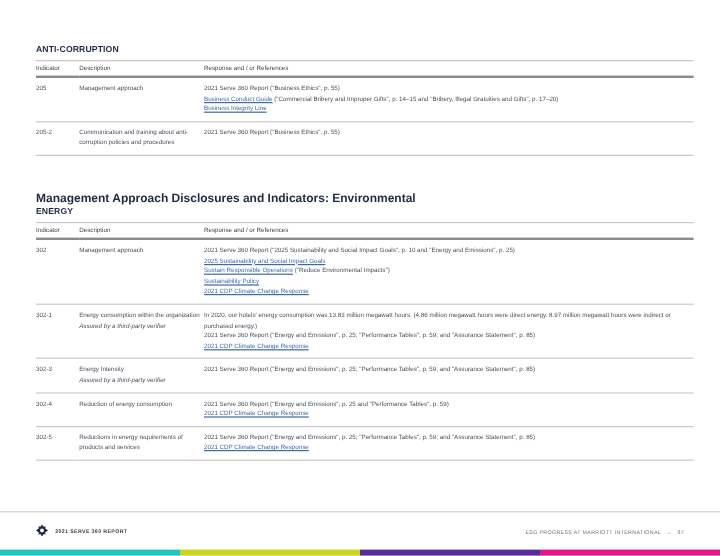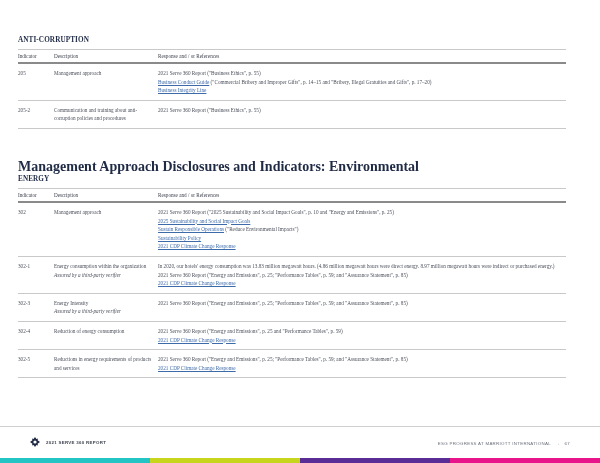--- a/index.html
+++ b/index.html
@@ -1,29 +1,29 @@
 <!DOCTYPE html>
 <html><head>
 <meta charset="utf-8">
 <style>
   html, body { margin:0; padding:0; }
   body { width:600px; height:463px; background:#ffffff; position:relative; overflow:hidden;
          font-family:"Liberation Sans", sans-serif; color:#3a3f4a; }
-  .page { position:absolute; left:18px; top:0; width:548px;font-family:Liberation Serif, serif; }
+  .page { position:absolute; left:30px; top:0; width:548px; }
   .section-label { font-size:7.2px; font-weight:bold; color:#1f2a44; letter-spacing:0.1px; }
   .tbl { width:548px; border-collapse:collapse; font-size:5.2px; }
   .tbl th { text-align:left; font-weight:normal; color:#3a3f4a; padding:3px 0 3px 0; }
   .tbl thead tr { border-top:1px solid #c9c9c9; border-bottom:2px solid #8a8a8a; }
   .tbl td { vertical-align:top; padding:5px 0 5px 0; color:#4a4f5a; line-height:8.6px; }
   .tbl tbody tr { border-bottom:1px solid #c9c9c9; }
   .c1 { width:36px; } .c2 { width:104px; }
   .lk { color:#3d6aa8; text-decoration:underline; }
   .it { font-style:italic; }
   .line { display:block; }
-  .h1 { font-size:14px; font-weight:bold; color:#1f2a44; }
+  .h1 { font-size:10px; font-weight:bold; color:#1f2a44; }
   .footer-rule { position:absolute; left:0; top:426px; width:600px; height:1px; background:#d0d0d0; }
   .footer-left { position:absolute; left:30px; top:437px; display:flex; align-items:center; gap:6px; }
   .footer-left span { font-size:4.4px; font-weight:bold; color:#3a3f4a; letter-spacing:0.3px; }
   .footer-right { position:absolute; right:30px; top:441px; font-size:4.4px; color:#6a6f7a; letter-spacing:0.3px; }
   .bar { position:absolute; top:458px; height:5px; }
 </style>
 </head>
 <body>
 
 <div class="page">

